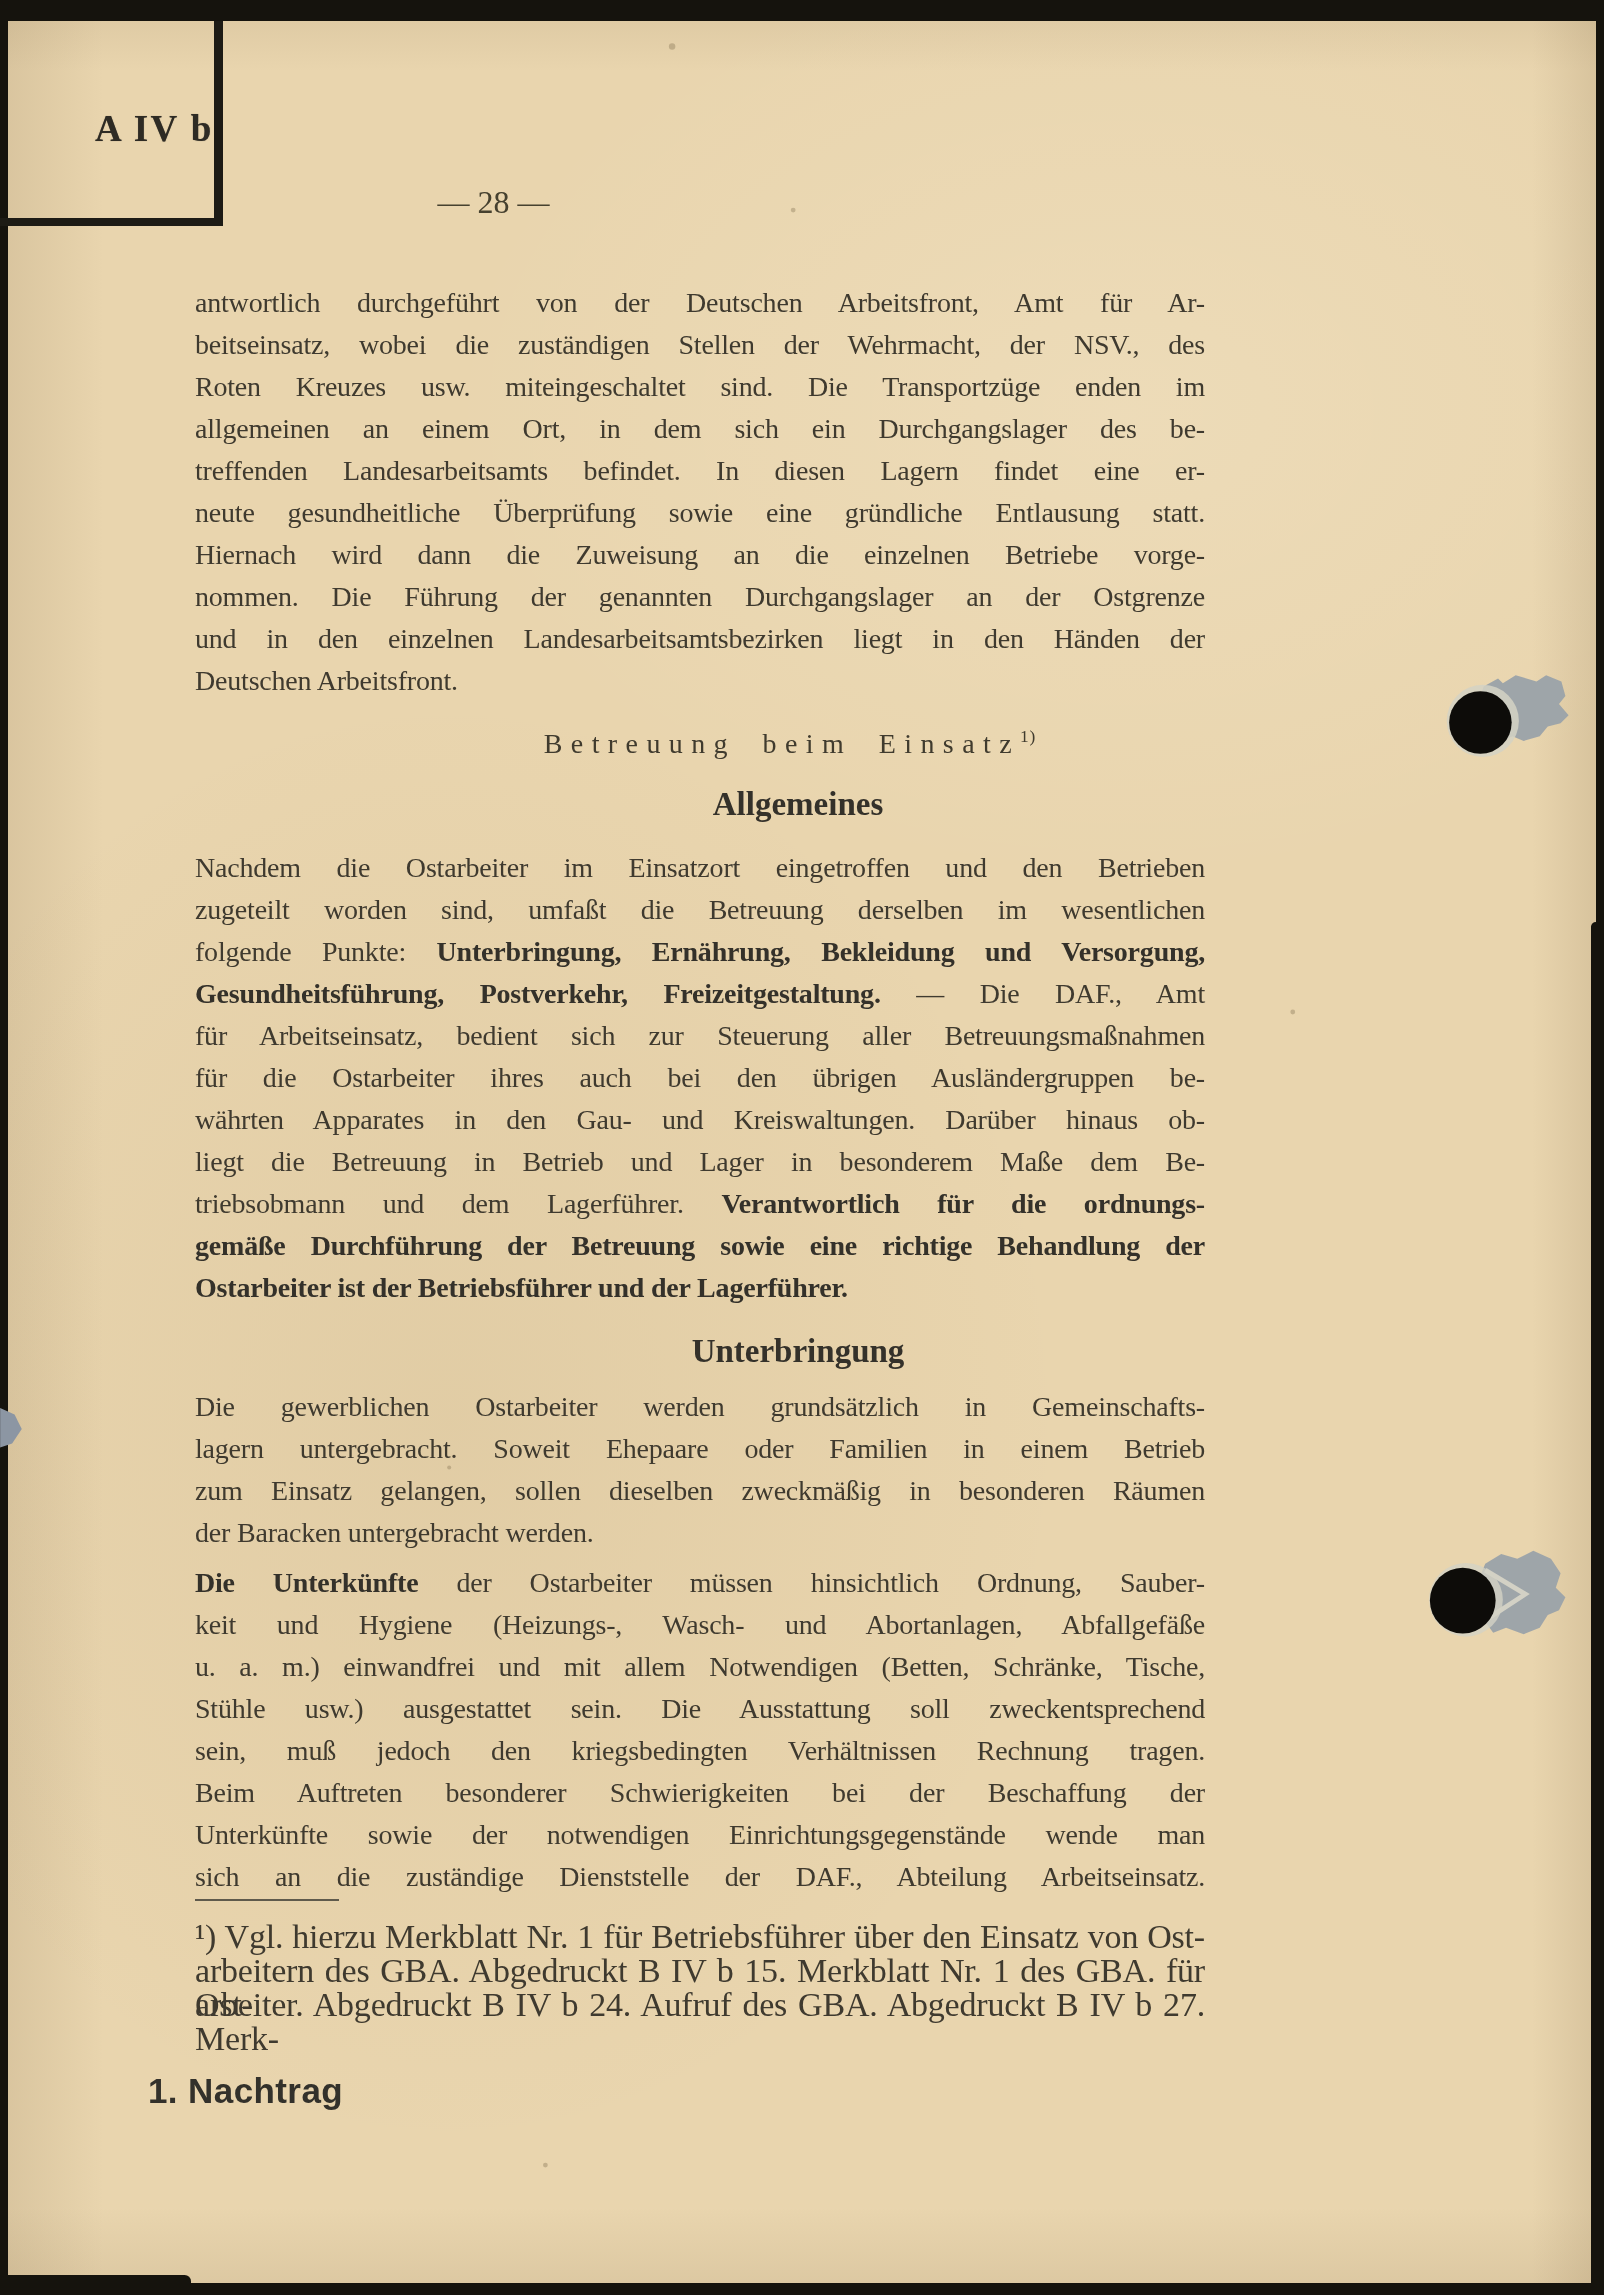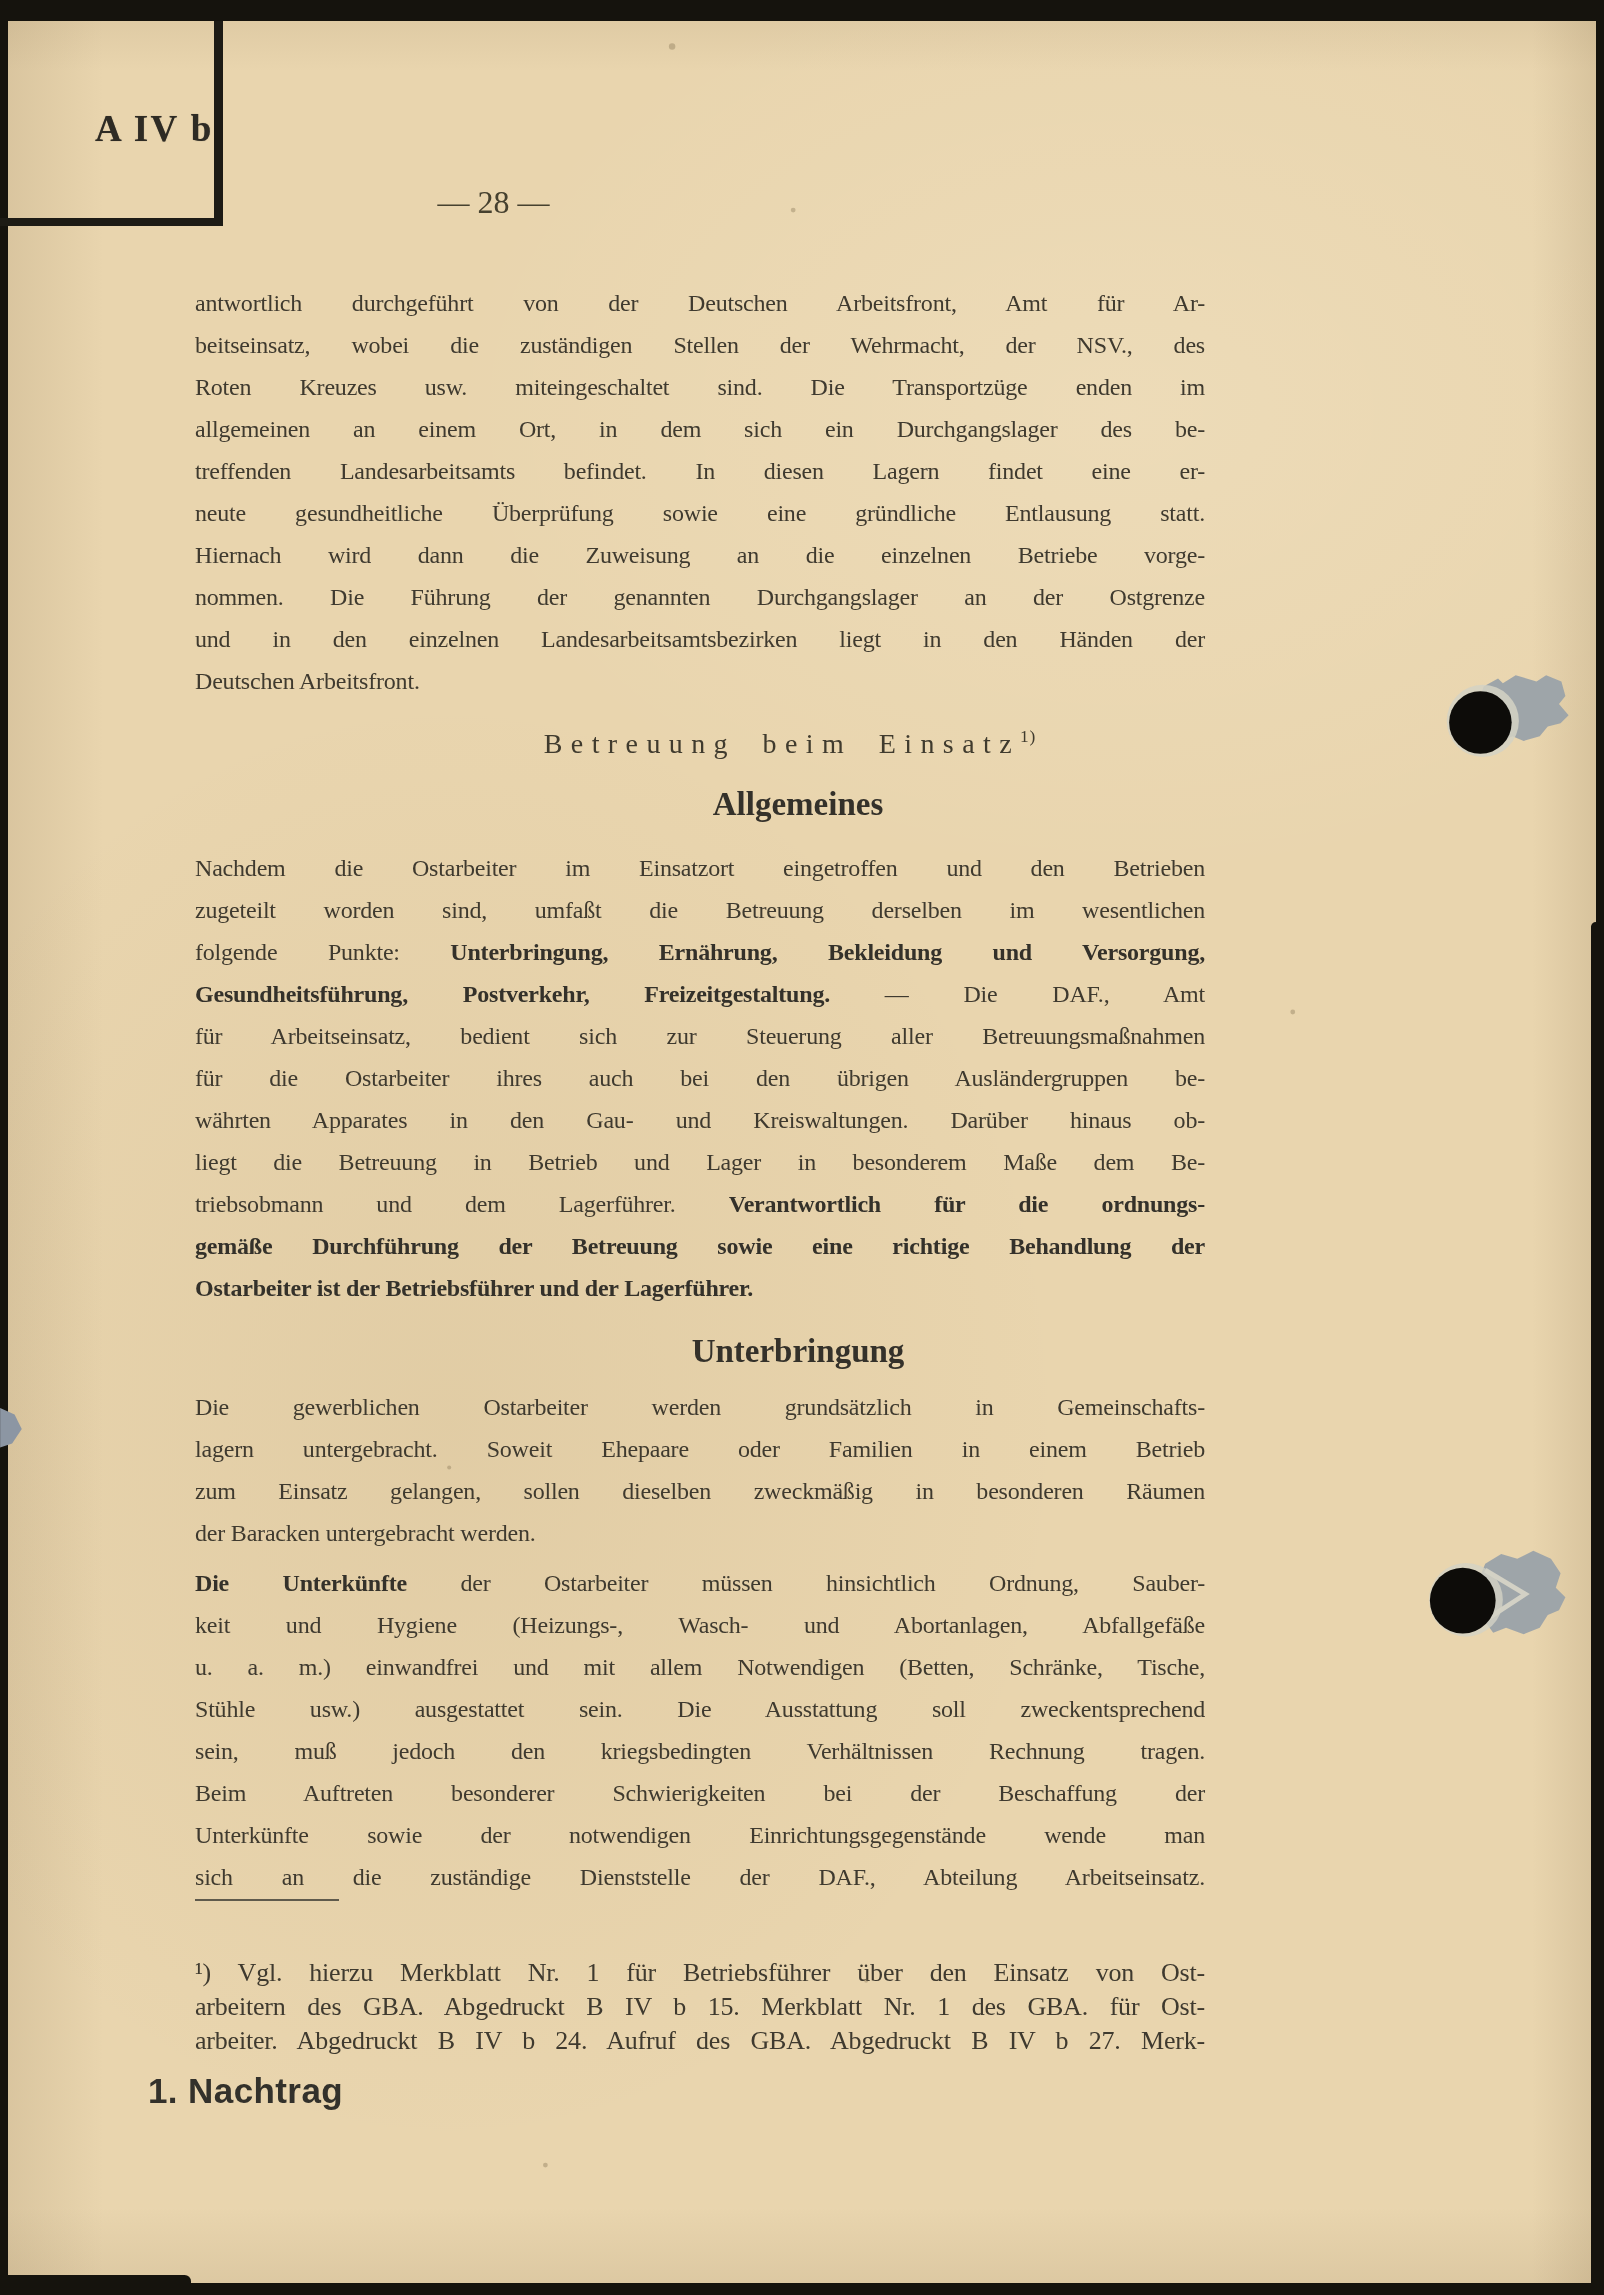--- a/index.html
+++ b/index.html
@@ -29,21 +29,21 @@
 
   .tab-vline{position:absolute;left:214px;top:21px;width:8.8px;height:205px;background:#1d1b15;}
   .tab-hline{position:absolute;left:0;top:218px;width:223px;height:8px;background:#1d1b15;}
   .tab-label{
     position:absolute;left:95px;top:107px;font-size:37px;font-weight:bold;
     letter-spacing:2.4px;color:#2e2b24;text-shadow:0 0 0.8px rgba(46,43,36,.6);
   }
   .page-number{position:absolute;left:365px;top:184px;width:257px;text-align:center;font-size:32px;color:#46412f;}
 
   .block{position:absolute;left:195px;width:1010px;}
-  .para{font-size:24px;line-height:42px;letter-spacing:-0.2px;}
+  .para{font-size:28px;line-height:42px;letter-spacing:-0.2px;}
   .para .line{height:42px;white-space:nowrap;}
   .para .line.just{text-align:justify;text-align-last:justify;white-space:normal;}
   .b{font-weight:bold;color:var(--ink-dark);}
   .p1{top:282px;}
   .p2{top:847px;}
   .p3{top:1386px;}
   .p4{top:1562px;}
 
   .heading-spaced{
     top:727px;text-align:center;transform:translateX(90px);
@@ -51,21 +51,21 @@
   }
   .heading-spaced sup{font-size:62%;letter-spacing:.05em;vertical-align:11.2px;}
   .heading-bold{
     text-align:center;transform:translateX(90px);margin:8px;
     font-size:33px;font-weight:bold;color:var(--ink-dark);
   }
   .h-allg{top:778px;}
   .h-unter{top:1325px;}
 
   .footnote-rule{position:absolute;left:195px;top:1899px;width:144px;height:2.4px;background:#5f5a4c;}
-  .footnote{top:1920px;font-size:26px;line-height:34px;margin-top:36px;}
+  .footnote{top:1920px;font-size:34px;line-height:34px;}
   .footnote .line{height:34px;}
 
   .nachtrag{
     position:absolute;left:148px;top:2071px;
     font-family:"Liberation Sans", sans-serif;font-weight:bold;
     font-size:35px;color:#33312b;letter-spacing:0.4px;
   }
   .artifacts{position:absolute;left:0;top:0;pointer-events:none;}
 </style>
 </head>

